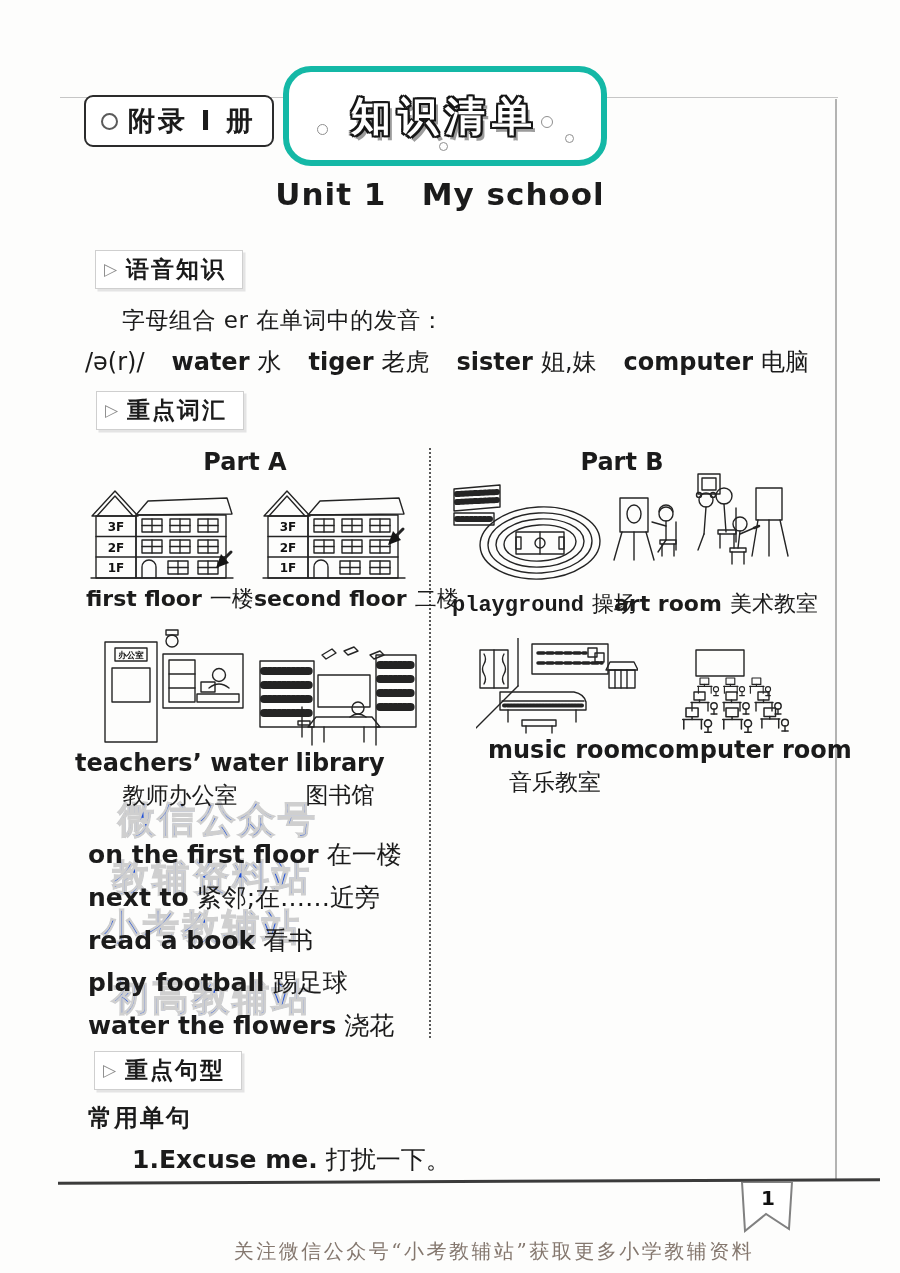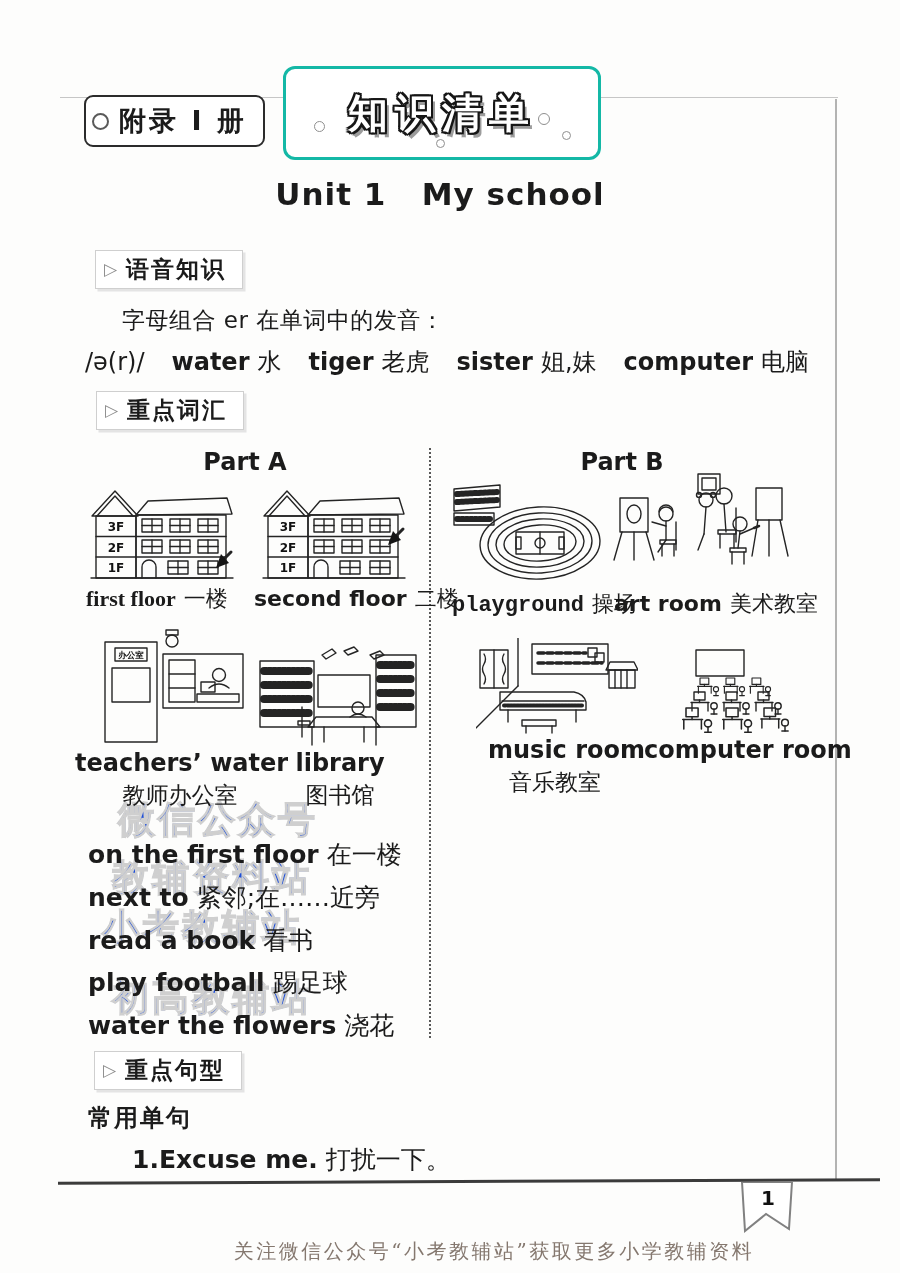--- a/index.html
+++ b/index.html
@@ -7,26 +7,26 @@
     width:900px;height:1273px;position:relative;background:#fdfdfc;
     font-family:"DejaVu Sans",sans-serif;color:#1b1b1b;overflow:hidden;
   }
   .abs{position:absolute;}
   
   .top-rule{left:60px;top:97px;width:778px;border-top:1.5px solid #c6c6c6;}
   .right-rule{left:835px;top:99px;width:0;height:1081px;border-left:2px solid #9a9a9a;opacity:.75;}
   .bottom-rule{left:58px;top:1180px;width:822px;border-top:3px solid #3b3b3b;transform:rotate(-0.25deg);}
   .appendix-tag{
     left:84px;top:95px;height:44px;display:inline-flex;align-items:center;gap:10px;
-    border:2.5px solid #2b2b2b;border-radius:9px;background:#fff;padding:2px 16px 2px 6px;z-index:3;
+    border:2.5px solid #2b2b2b;border-radius:9px;background:#fff;padding:2px 16px 2px 15px;z-index:3;
   }
   .tag-hole{width:13px;height:13px;border:2.5px solid #5a5a5a;border-radius:50%;background:#fff;}
   .tag-label{font-weight:bold;font-size:27px;letter-spacing:3px;}
   .banner{
-    left:283px;top:66px;width:312px;height:88px;border:3px solid #14b8a6;border-radius:12px;
+    left:283px;top:66px;width:312px;height:88px;border:6px solid #14b8a6;border-radius:28px;
     background:#fff;display:flex;align-items:center;justify-content:center;z-index:2;
   }
   .banner-title{
     font-size:40px;font-weight:bold;letter-spacing:7px;color:#fff;
     text-shadow:-2px -2px 0 #161616,2px -2px 0 #161616,-2px 2px 0 #161616,2px 2px 0 #161616,
       -2px 0 0 #161616,2px 0 0 #161616,0 -2px 0 #161616,0 2px 0 #161616,4px 5px 0 #9c9c9c;
   }
   .bubble{border:1.3px solid #8f8f8f;border-radius:50%;background:#fff;}
   .unit-title{left:0;top:176px;width:880px;text-align:center;font-size:31px;font-weight:bold;white-space:pre;letter-spacing:1px;}
   
@@ -172,21 +172,21 @@
   <use href="#win" x="80" y="75"></use>
     <use href="#win" x="110" y="75"></use>
   <path d="M54,92 v-11 a7,7 0 0 1 14,0 v11"></path>
   <line x1="3" y1="92" x2="145" y2="92"></line>
   <g transform="translate(0,-23)">
     <line x1="143" y1="66" x2="133" y2="76" stroke-width="3"></line>
     <polygon points="128,82 141,77 133,68" fill="#151515" stroke="none"></polygon>
   </g>
 </svg>
 
-<div class="abs cap" style="left:86px;top:584px;font-family:Liberation Serif, serif;">
+<div class="abs cap" style="left:86px;top:584px;">
   <span class="en">first floor</span><span class="zh">一楼</span>
 </div>
 <div class="abs cap" style="left:254px;top:584px;">
   <span class="en">second floor</span><span class="zh">二楼</span>
 </div>
 
 <svg class="draw" style="left:452px;top:477px;" width="152" height="106" viewBox="0 0 152 106">
   <polygon points="2,12 48,8 48,30 2,34"></polygon>
   <line class="booksS" x1="5" y1="17" x2="45" y2="15"></line>
   <line class="booksS" x1="5" y1="25" x2="45" y2="23"></line>

